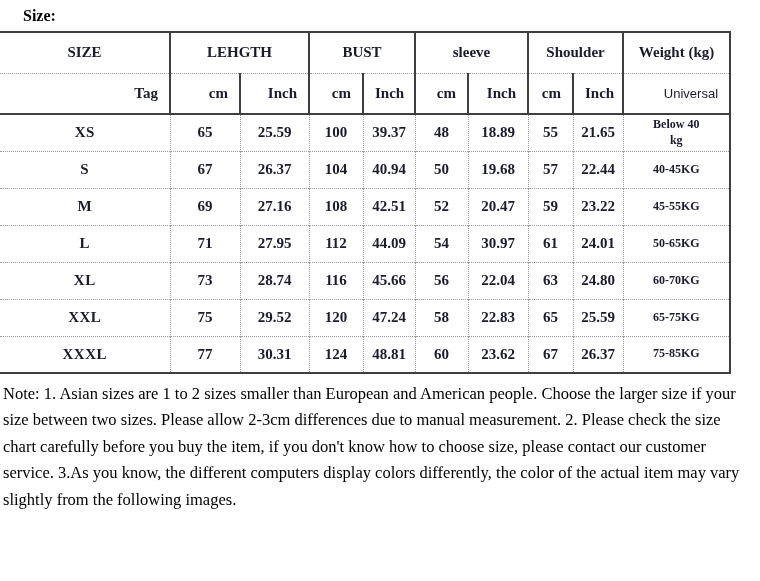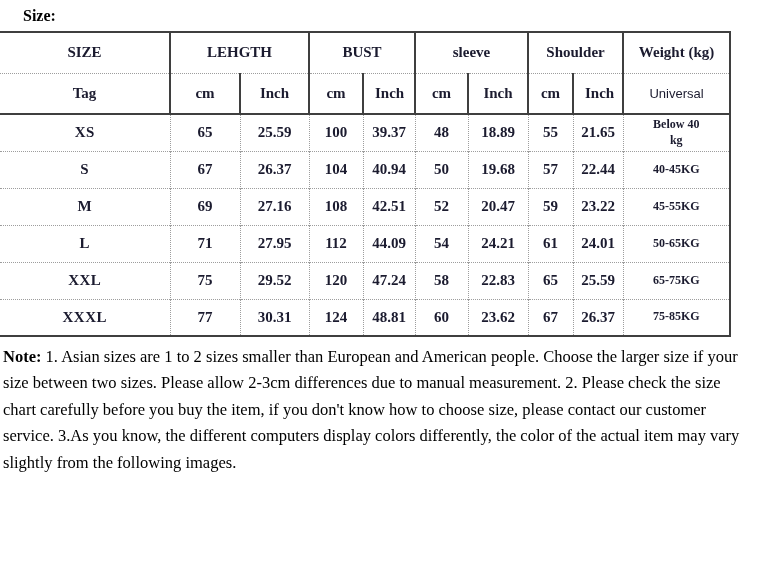--- a/index.html
+++ b/index.html
@@ -35,21 +35,21 @@
   thead th {
     font-family: "Liberation Serif", serif;
     font-weight: bold;
     font-size: 15px;
     text-align: center;
     vertical-align: middle;
     padding: 11px;
   }
   tr.group-row th { height: 41px; border-bottom: 1px dotted var(--dotted); }
   tr.group-row th + th { border-left: 2px solid var(--solid); text-align: center; }
-  tr.sub-row th { height: 41px; border-bottom: 2px solid var(--solid); }
+  tr.sub-row th { height: 41px; border-bottom: 2px solid var(--solid); text-align: right; }
   tr.sub-row th + th { border-left: 2px solid var(--solid); }
   tr.sub-row th.col-weight {
     font-family: "Liberation Sans", sans-serif;
     font-weight: normal;
     font-size: 13px;
   }
   
   tbody td {
     height: 37px;
     text-align: center;
@@ -72,21 +72,21 @@
   th:last-child, td:last-child { border-right: 2px solid var(--solid); }
   
   .note {
     margin: 7px 4px 0 3px;
     width: 754px;
     font-size: 16.5px;
     line-height: 26.4px;
     color: #000;
     text-align: left;
   }
-  .note .note-label { font-weight: bold; }
+  .note .note-label { font-weight: normal; }
 </style>
 </head>
 <body>
 
 <div class="page-title">Size:</div>
 
 <table class="size-table">
   <colgroup>
     <col style="width:170px">
       <col style="width:70px">
@@ -159,24 +159,36 @@
         <td class="col-inch">23.22</td>
         <td class="col-weight">45-55KG</td>
       </tr>
       <tr>
         <td class="col-size">L</td>
         <td class="col-cm">71</td>
         <td class="col-inch">27.95</td>
         <td class="col-cm">112</td>
         <td class="col-inch">44.09</td>
         <td class="col-cm">54</td>
-        <td class="col-inch">24.21</td>
+        <td class="col-inch">30.97</td>
         <td class="col-cm">61</td>
         <td class="col-inch">24.01</td>
         <td class="col-weight">50-65KG</td>
+      </tr>
+      <tr>
+        <td class="col-size">XL</td>
+        <td class="col-cm">73</td>
+        <td class="col-inch">28.74</td>
+        <td class="col-cm">116</td>
+        <td class="col-inch">45.66</td>
+        <td class="col-cm">56</td>
+        <td class="col-inch">22.04</td>
+        <td class="col-cm">63</td>
+        <td class="col-inch">24.80</td>
+        <td class="col-weight">60-70KG</td>
       </tr>
       <tr>
         <td class="col-size">XXL</td>
         <td class="col-cm">75</td>
         <td class="col-inch">29.52</td>
         <td class="col-cm">120</td>
         <td class="col-inch">47.24</td>
         <td class="col-cm">58</td>
         <td class="col-inch">22.83</td>
         <td class="col-cm">65</td>

